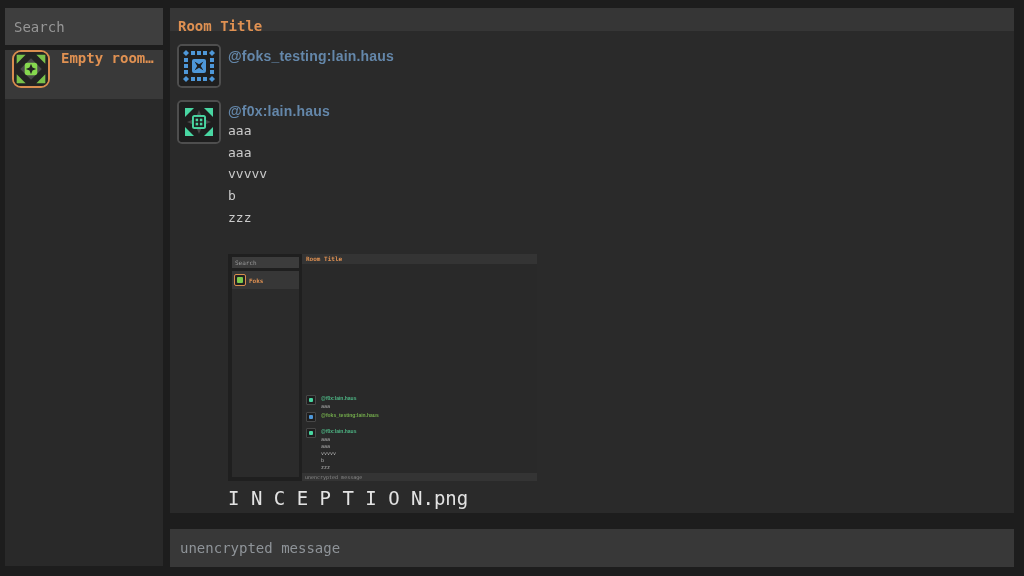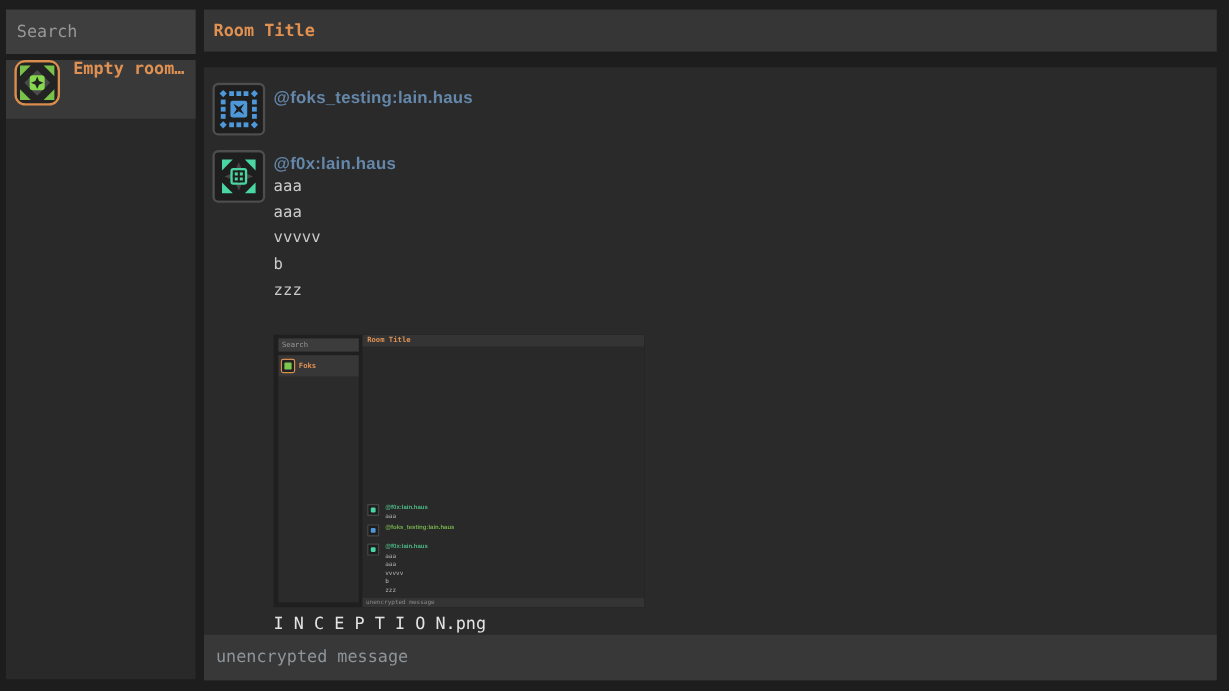--- a/index.html
+++ b/index.html
@@ -29,21 +29,21 @@
     white-space:nowrap; overflow:hidden;
   }
 
   
   .main-header {
     position:absolute; left:170px; top:8px; width:844px; height:35px;
     background:#363636; display:flex; align-items:center;
   }
   .main-header .title { color:#e09152; font-weight:bold; font-size:14px; padding-left:8px; }
 
-  .messages { position:absolute; left:170px; top:56px; width:844px; height:482px; background:#2a2a2a; }
+  .messages { position:absolute; left:170px; top:31px; width:844px; height:482px; background:#2a2a2a; }
 
   .avatar {
     position:absolute; width:44px; height:44px;
     border:2px solid #4e4e4e; border-radius:5px; background:#1e1e1e; overflow:hidden;
   }
   .avatar svg, .room-avatar svg { display:block; width:100%; height:100%; }
   .username {
     position:absolute; left:58px; color:#6487aa; font-family:"Liberation Sans", sans-serif;
     font-size:14px; font-weight:bold; letter-spacing:0.2px;
   }
@@ -73,21 +73,21 @@
   .mavatar i { position:absolute; left:2px; top:2px; right:2px; bottom:2px; border-radius:1px; }
   .mavatar.teal i { background:#49d6a2; }
   .mavatar.blue i { background:#4e97d8; }
   .muser { position:absolute; font-family:"Liberation Sans", sans-serif; font-size:5px; font-weight:bold; }
   .muser.teal { color:#4db584; }
   .muser.green { color:#74ad4c; }
   .mline { position:absolute; color:#b5b5b5; font-size:5px; }
   .mini-composer { left:74px; top:219px; width:235px; height:8px; background:#343434;
     color:#8a8a8a; font-size:5px; line-height:8px; padding-left:3px; }
 
-  .caption { position:absolute; left:58px; top:456px; color:#e3e3e3; font-size:14px; }
+  .caption { position:absolute; left:58px; top:456px; color:#e3e3e3; font-size:19px; }
 
   
   .composer {
     position:absolute; left:170px; top:529px; width:844px; height:38px;
     background:#383838; border:none; outline:none;
     color:#cfcfcf; font-family:"DejaVu Sans Mono", monospace; font-size:14px;
     padding:0 0 0 10px;
   }
   .composer::placeholder { color:#8f9499; opacity:1; }
 </style>

